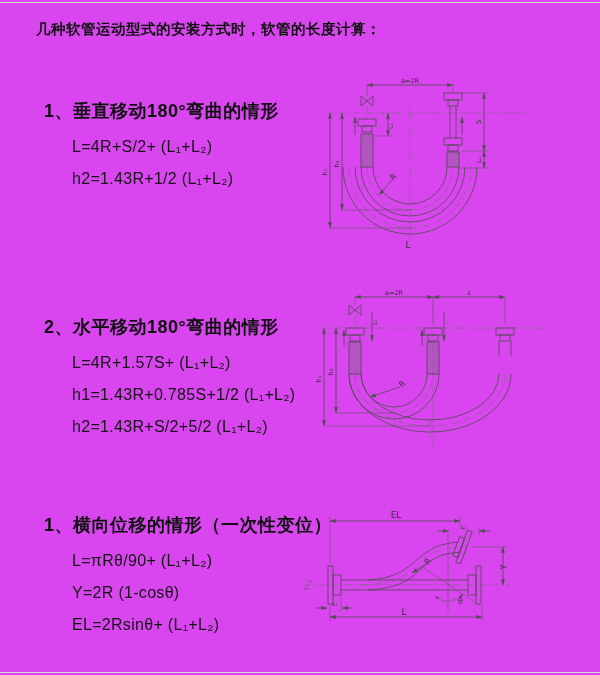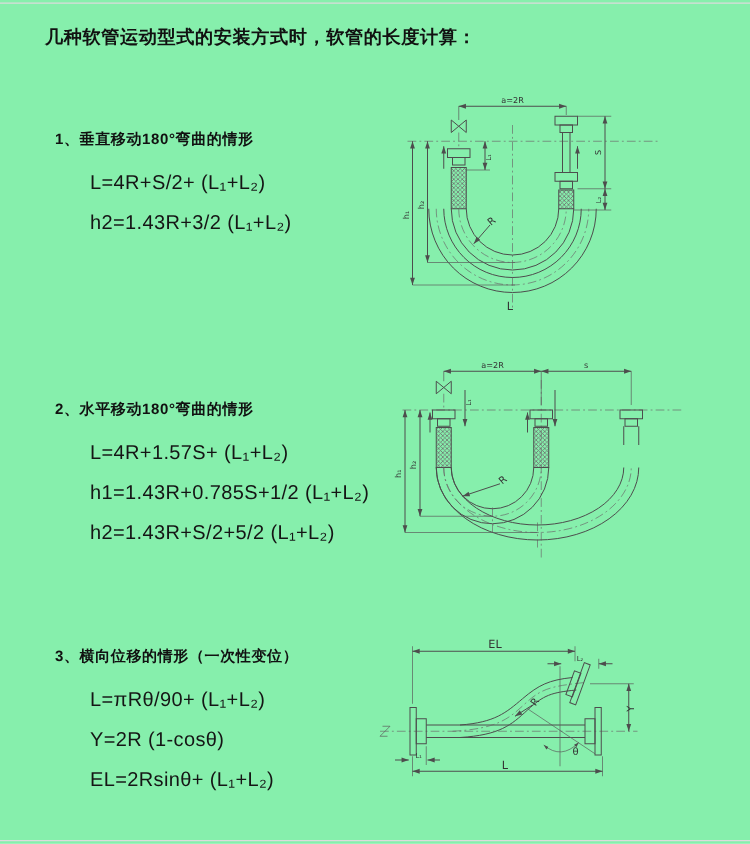--- a/index.html
+++ b/index.html
@@ -1,33 +1,33 @@
 <!DOCTYPE html>
 <html><head>
 <meta charset="utf-8">
 <style>
   html,body{margin:0;padding:0;}
   body{
     width:600px;height:675px;background:#ffffff;position:relative;
     font-family:"Liberation Sans","DejaVu Sans",sans-serif;color:#1a1a1a;
     overflow:hidden;
   }
-  .page{position:absolute;inset:0;background:#86efac;}
+  .page{position:absolute;inset:0;background:#d946ef;}
   .page::before,.page::after{
     content:"";position:absolute;left:0;right:0;height:1px;background:#dcdcdc;
   }
   .page::before{top:2px;}
   .page::after{bottom:2px;}
   .doc-title{
     position:absolute;left:36px;top:20px;margin:0;
     font-size:14.5px;font-weight:bold;letter-spacing:0.5px;color:#111;
   }
   .sec{position:absolute;left:44px;width:300px;}
   .sec h2{
-    margin:0;font-size:12px;font-weight:bold;color:#111;letter-spacing:0.5px;line-height:22px;
+    margin:0;font-size:18px;font-weight:bold;color:#111;letter-spacing:0.5px;line-height:22px;
   }
   .sec .formulas{margin-top:9px;padding-left:28px;}
   .sec .formulas p{
     margin:0;font-size:16px;line-height:32px;letter-spacing:0.3px;color:#151515;
     white-space:nowrap;
   }
   #sec1{top:100px;}
   #sec2{top:316px;}
   #sec3{top:514px;}
   svg.diag{position:absolute;}
@@ -45,35 +45,35 @@
 <body>
 
 <div class="page">
 
   <h1 class="doc-title">几种软管运动型式的安装方式时，软管的长度计算：</h1>
 
   <section class="sec" id="sec1">
     <h2>1、垂直移动180°弯曲的情形</h2>
     <div class="formulas">
       <p>L=4R+S/2+ (L₁+L₂)</p>
-      <p>h2=1.43R+3/2 (L₁+L₂)</p>
+      <p>h2=1.43R+1/2 (L₁+L₂)</p>
     </div>
   </section>
 
   <section class="sec" id="sec2">
     <h2>2、水平移动180°弯曲的情形</h2>
     <div class="formulas">
       <p>L=4R+1.57S+ (L₁+L₂)</p>
       <p>h1=1.43R+0.785S+1/2 (L₁+L₂)</p>
       <p>h2=1.43R+S/2+5/2 (L₁+L₂)</p>
     </div>
   </section>
 
   <section class="sec" id="sec3">
-    <h2>3、横向位移的情形（一次性变位）</h2>
+    <h2>1、横向位移的情形（一次性变位）</h2>
     <div class="formulas">
       <p>L=πRθ/90+ (L₁+L₂)</p>
       <p>Y=2R (1-cosθ)</p>
       <p>EL=2Rsinθ+ (L₁+L₂)</p>
     </div>
   </section>
 
   <svg id="diag1" class="diag" width="248" height="188" viewBox="0 0 248 188">
     <defs>
       <marker id="ar1" viewBox="0 0 10 10" refX="9.5" refY="5" markerWidth="8" markerHeight="8" orient="auto-start-reverse">

